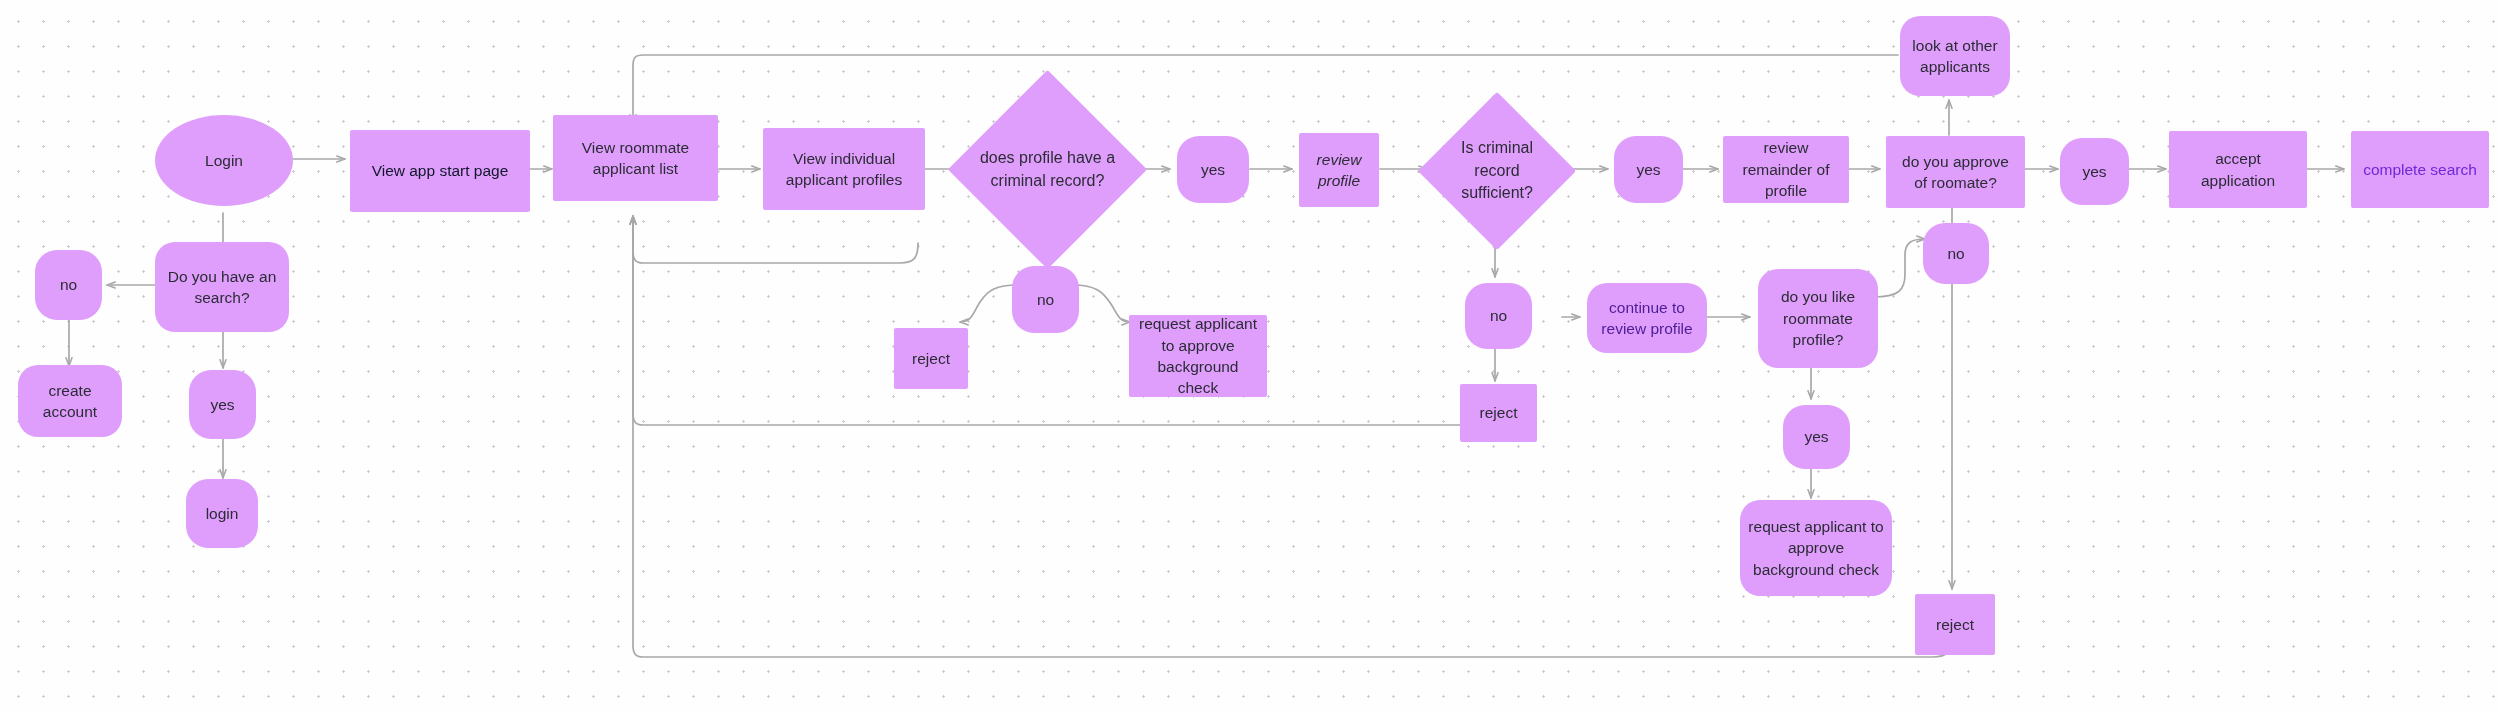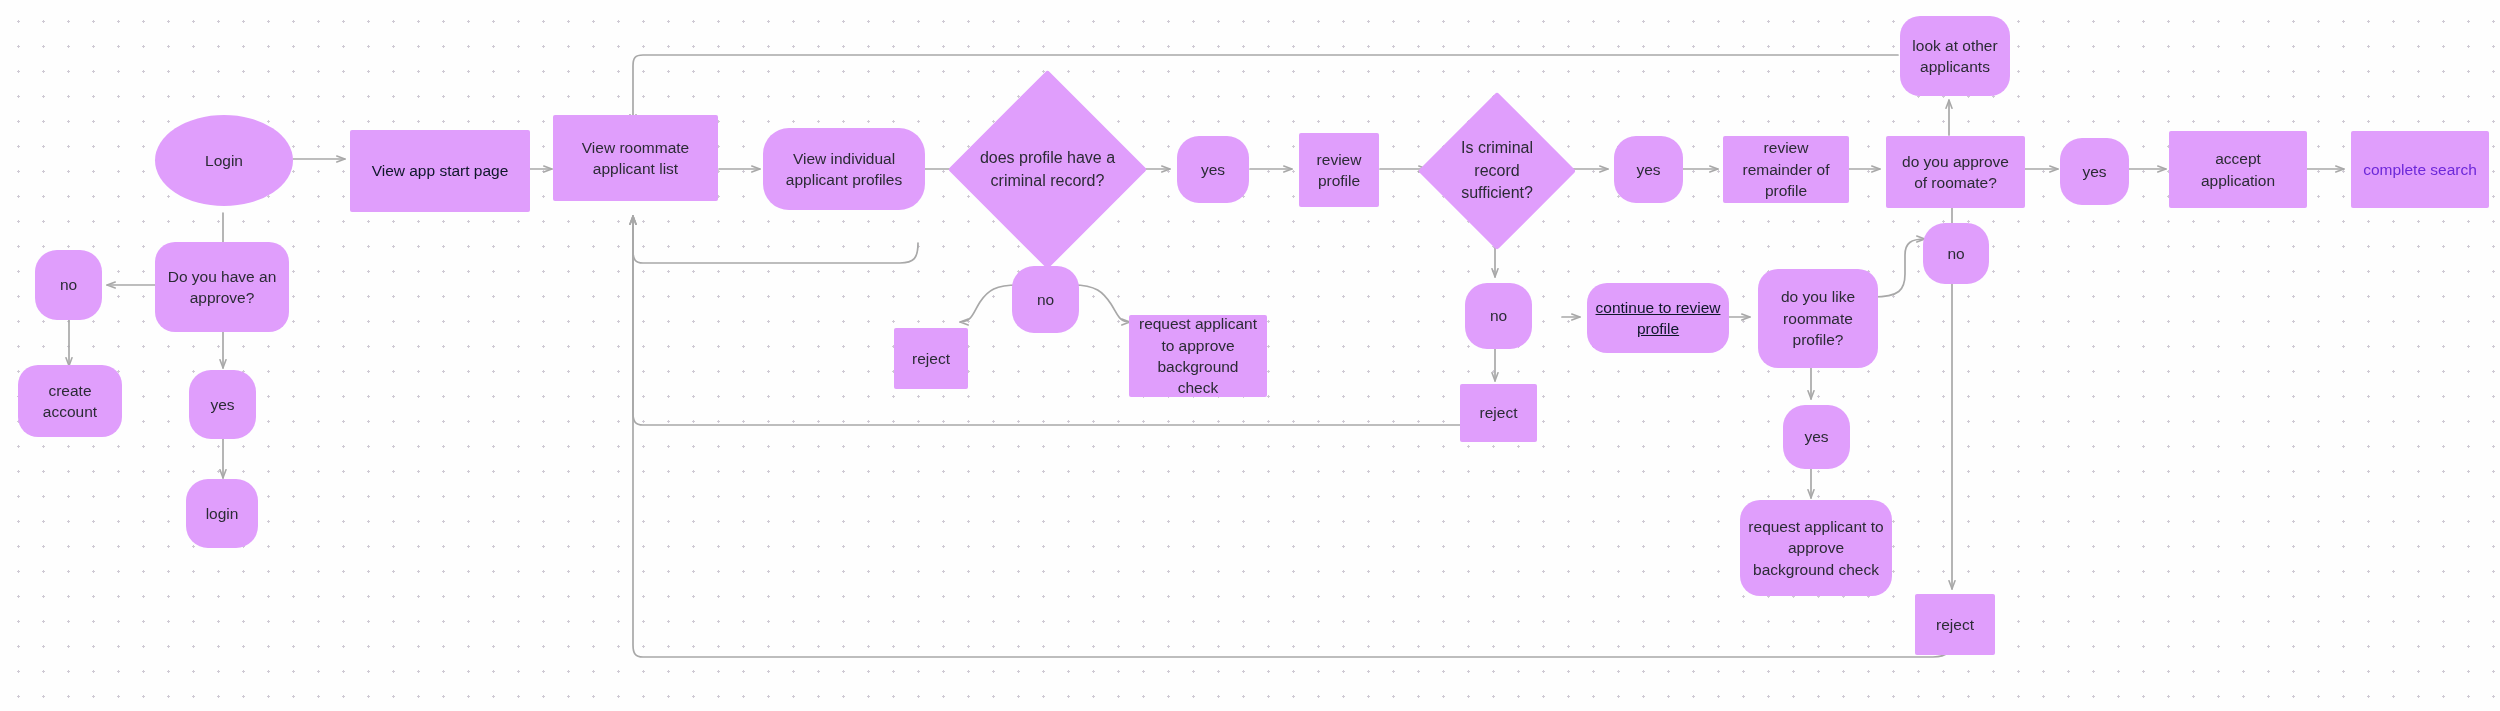--- a/index.html
+++ b/index.html
@@ -139,51 +139,51 @@
 
       <path d="M1952,637 C1952,652 1947,657 1933,657 L643,657 C635,657 633,653 633,645 L633,216"></path>
     </g>
   </svg>
 
   <div id="nodes">
       <div class="node n-ellipse" style="left: 155px; top: 115px; width: 138px; height: 91px; background: rgb(224, 158, 252); color: rgb(43, 43, 53);">
         <span class="lbl">Login</span>
       </div>
       <div class="node n-round" style="left: 155px; top: 242px; width: 134px; height: 90px; background: rgb(224, 158, 252); color: rgb(43, 43, 53);">
-        <span class="lbl">Do you have an approve?</span>
+        <span class="lbl">Do you have an search?</span>
       </div>
       <div class="node n-pill" style="left: 35px; top: 250px; width: 67px; height: 70px; background: rgb(224, 158, 252); color: rgb(43, 43, 53);">
         <span class="lbl">no</span>
       </div>
       <div class="node n-round" style="left: 18px; top: 365px; width: 104px; height: 72px; background: rgb(224, 158, 252); color: rgb(43, 43, 53);">
         <span class="lbl">create account</span>
       </div>
       <div class="node n-pill" style="left: 189px; top: 370px; width: 67px; height: 69px; background: rgb(224, 158, 252); color: rgb(43, 43, 53);">
         <span class="lbl">yes</span>
       </div>
       <div class="node n-pill" style="left: 186px; top: 479px; width: 72px; height: 69px; background: rgb(224, 158, 252); color: rgb(43, 43, 53);">
         <span class="lbl">login</span>
       </div>
       <div class="node n-rect" style="left: 350px; top: 130px; width: 180px; height: 82px; background: rgb(224, 158, 252); color: #0f172a;">
         <span class="lbl">View app start page</span>
       </div>
       <div class="node n-rect" style="left: 553px; top: 115px; width: 165px; height: 86px; background: rgb(224, 158, 252); color: rgb(43, 43, 53);">
         <span class="lbl">View roommate applicant list</span>
       </div>
-      <div class="node n-rect" style="left: 763px; top: 128px; width: 162px; height: 82px; background: rgb(224, 158, 252); color: rgb(43, 43, 53); border-radius: 26px;">
+      <div class="node n-rect" style="left: 763px; top: 128px; width: 162px; height: 82px; background: rgb(224, 158, 252); color: rgb(43, 43, 53);">
         <span class="lbl">View individual applicant profiles</span>
       </div>
       <div class="node n-diamond" style="left: 977px; top: 99px; width: 141px; height: 141px; background: transparent; color: rgb(43, 43, 53);">
         <div class="dshape" style="background: rgb(224, 158, 252);"></div>
         <div class="dlabel">does profile have a criminal record?</div>
       </div>
       <div class="node n-pill" style="left: 1177px; top: 136px; width: 72px; height: 67px; background: rgb(224, 158, 252); color: rgb(43, 43, 53);">
         <span class="lbl">yes</span>
       </div>
-      <div class="node n-rect" style="left: 1299px; top: 133px; width: 80px; height: 74px; background: rgb(224, 158, 252); color: rgb(43, 43, 53);">
+      <div class="node n-rect" style="left: 1299px; top: 133px; width: 80px; height: 74px; background: rgb(224, 158, 252); color: rgb(43, 43, 53); font-style: italic;">
         <span class="lbl">review profile</span>
       </div>
       <div class="node n-pill" style="left: 1012px; top: 266px; width: 67px; height: 67px; background: rgb(224, 158, 252); color: rgb(43, 43, 53);">
         <span class="lbl">no</span>
       </div>
       <div class="node n-rect" style="left: 894px; top: 328px; width: 74px; height: 61px; background: rgb(224, 158, 252); color: rgb(43, 43, 53);">
         <span class="lbl">reject</span>
       </div>
       <div class="node n-rect" style="left: 1129px; top: 315px; width: 138px; height: 82px; background: rgb(224, 158, 252); color: rgb(43, 43, 53);">
         <span class="lbl">request applicant to approve background check</span>
@@ -197,21 +197,21 @@
       </div>
       <div class="node n-rect" style="left: 1723px; top: 136px; width: 126px; height: 67px; background: rgb(224, 158, 252); color: rgb(43, 43, 53);">
         <span class="lbl">review remainder of profile</span>
       </div>
       <div class="node n-pill" style="left: 1465px; top: 283px; width: 67px; height: 66px; background: rgb(224, 158, 252); color: rgb(43, 43, 53);">
         <span class="lbl">no</span>
       </div>
       <div class="node n-rect" style="left: 1460px; top: 384px; width: 77px; height: 58px; background: rgb(224, 158, 252); color: rgb(43, 43, 53);">
         <span class="lbl">reject</span>
       </div>
-      <div class="node n-round" style="left: 1587px; top: 283px; width: 142px; height: 70px; background: rgb(224, 158, 252); color: #0f172a; text-decoration: underline;">
+      <div class="node n-round" style="left: 1587px; top: 283px; width: 120px; height: 70px; background: rgb(224, 158, 252); color: #4c1d95;">
         <span class="lbl">continue to review profile</span>
       </div>
       <div class="node n-round" style="left: 1758px; top: 269px; width: 120px; height: 99px; background: rgb(224, 158, 252); color: rgb(43, 43, 53);">
         <span class="lbl">do you like roommate profile?</span>
       </div>
       <div class="node n-rect" style="left: 1886px; top: 136px; width: 139px; height: 72px; background: rgb(224, 158, 252); color: rgb(43, 43, 53);">
         <span class="lbl">do you approve of roomate?</span>
       </div>
       <div class="node n-round" style="left: 1900px; top: 16px; width: 110px; height: 80px; background: rgb(224, 158, 252); color: rgb(43, 43, 53);">
         <span class="lbl">look at other applicants</span>

